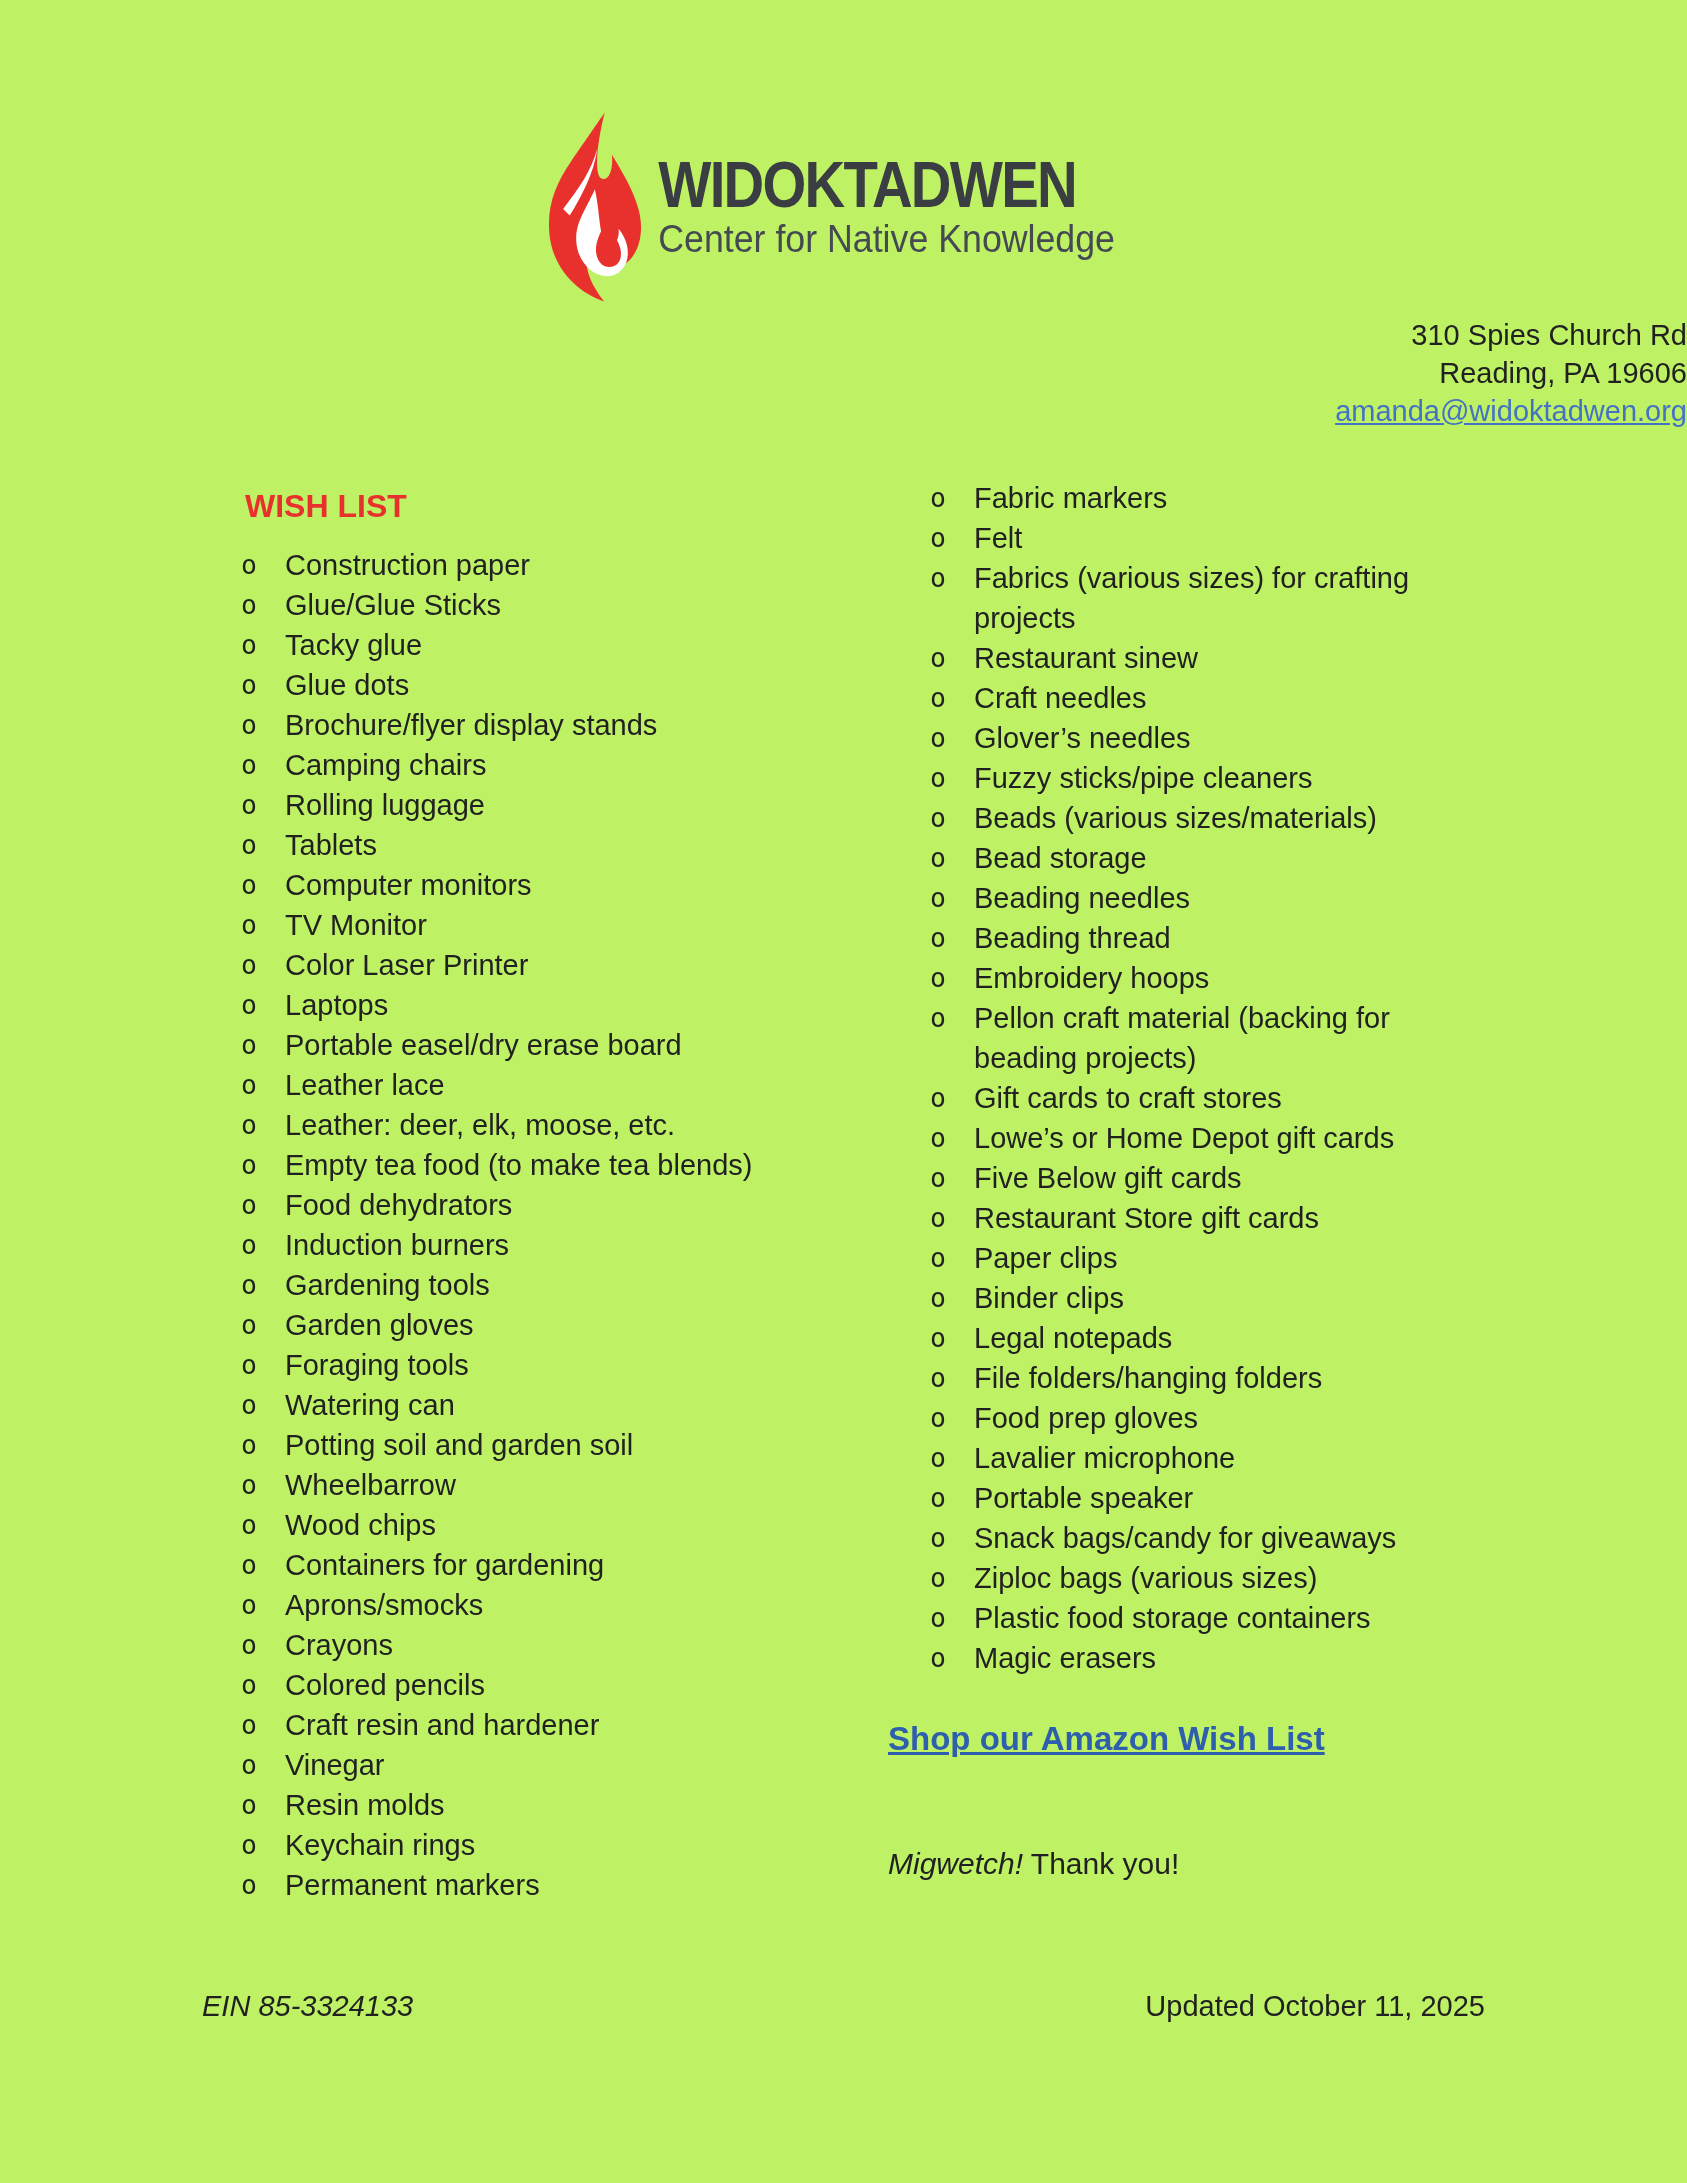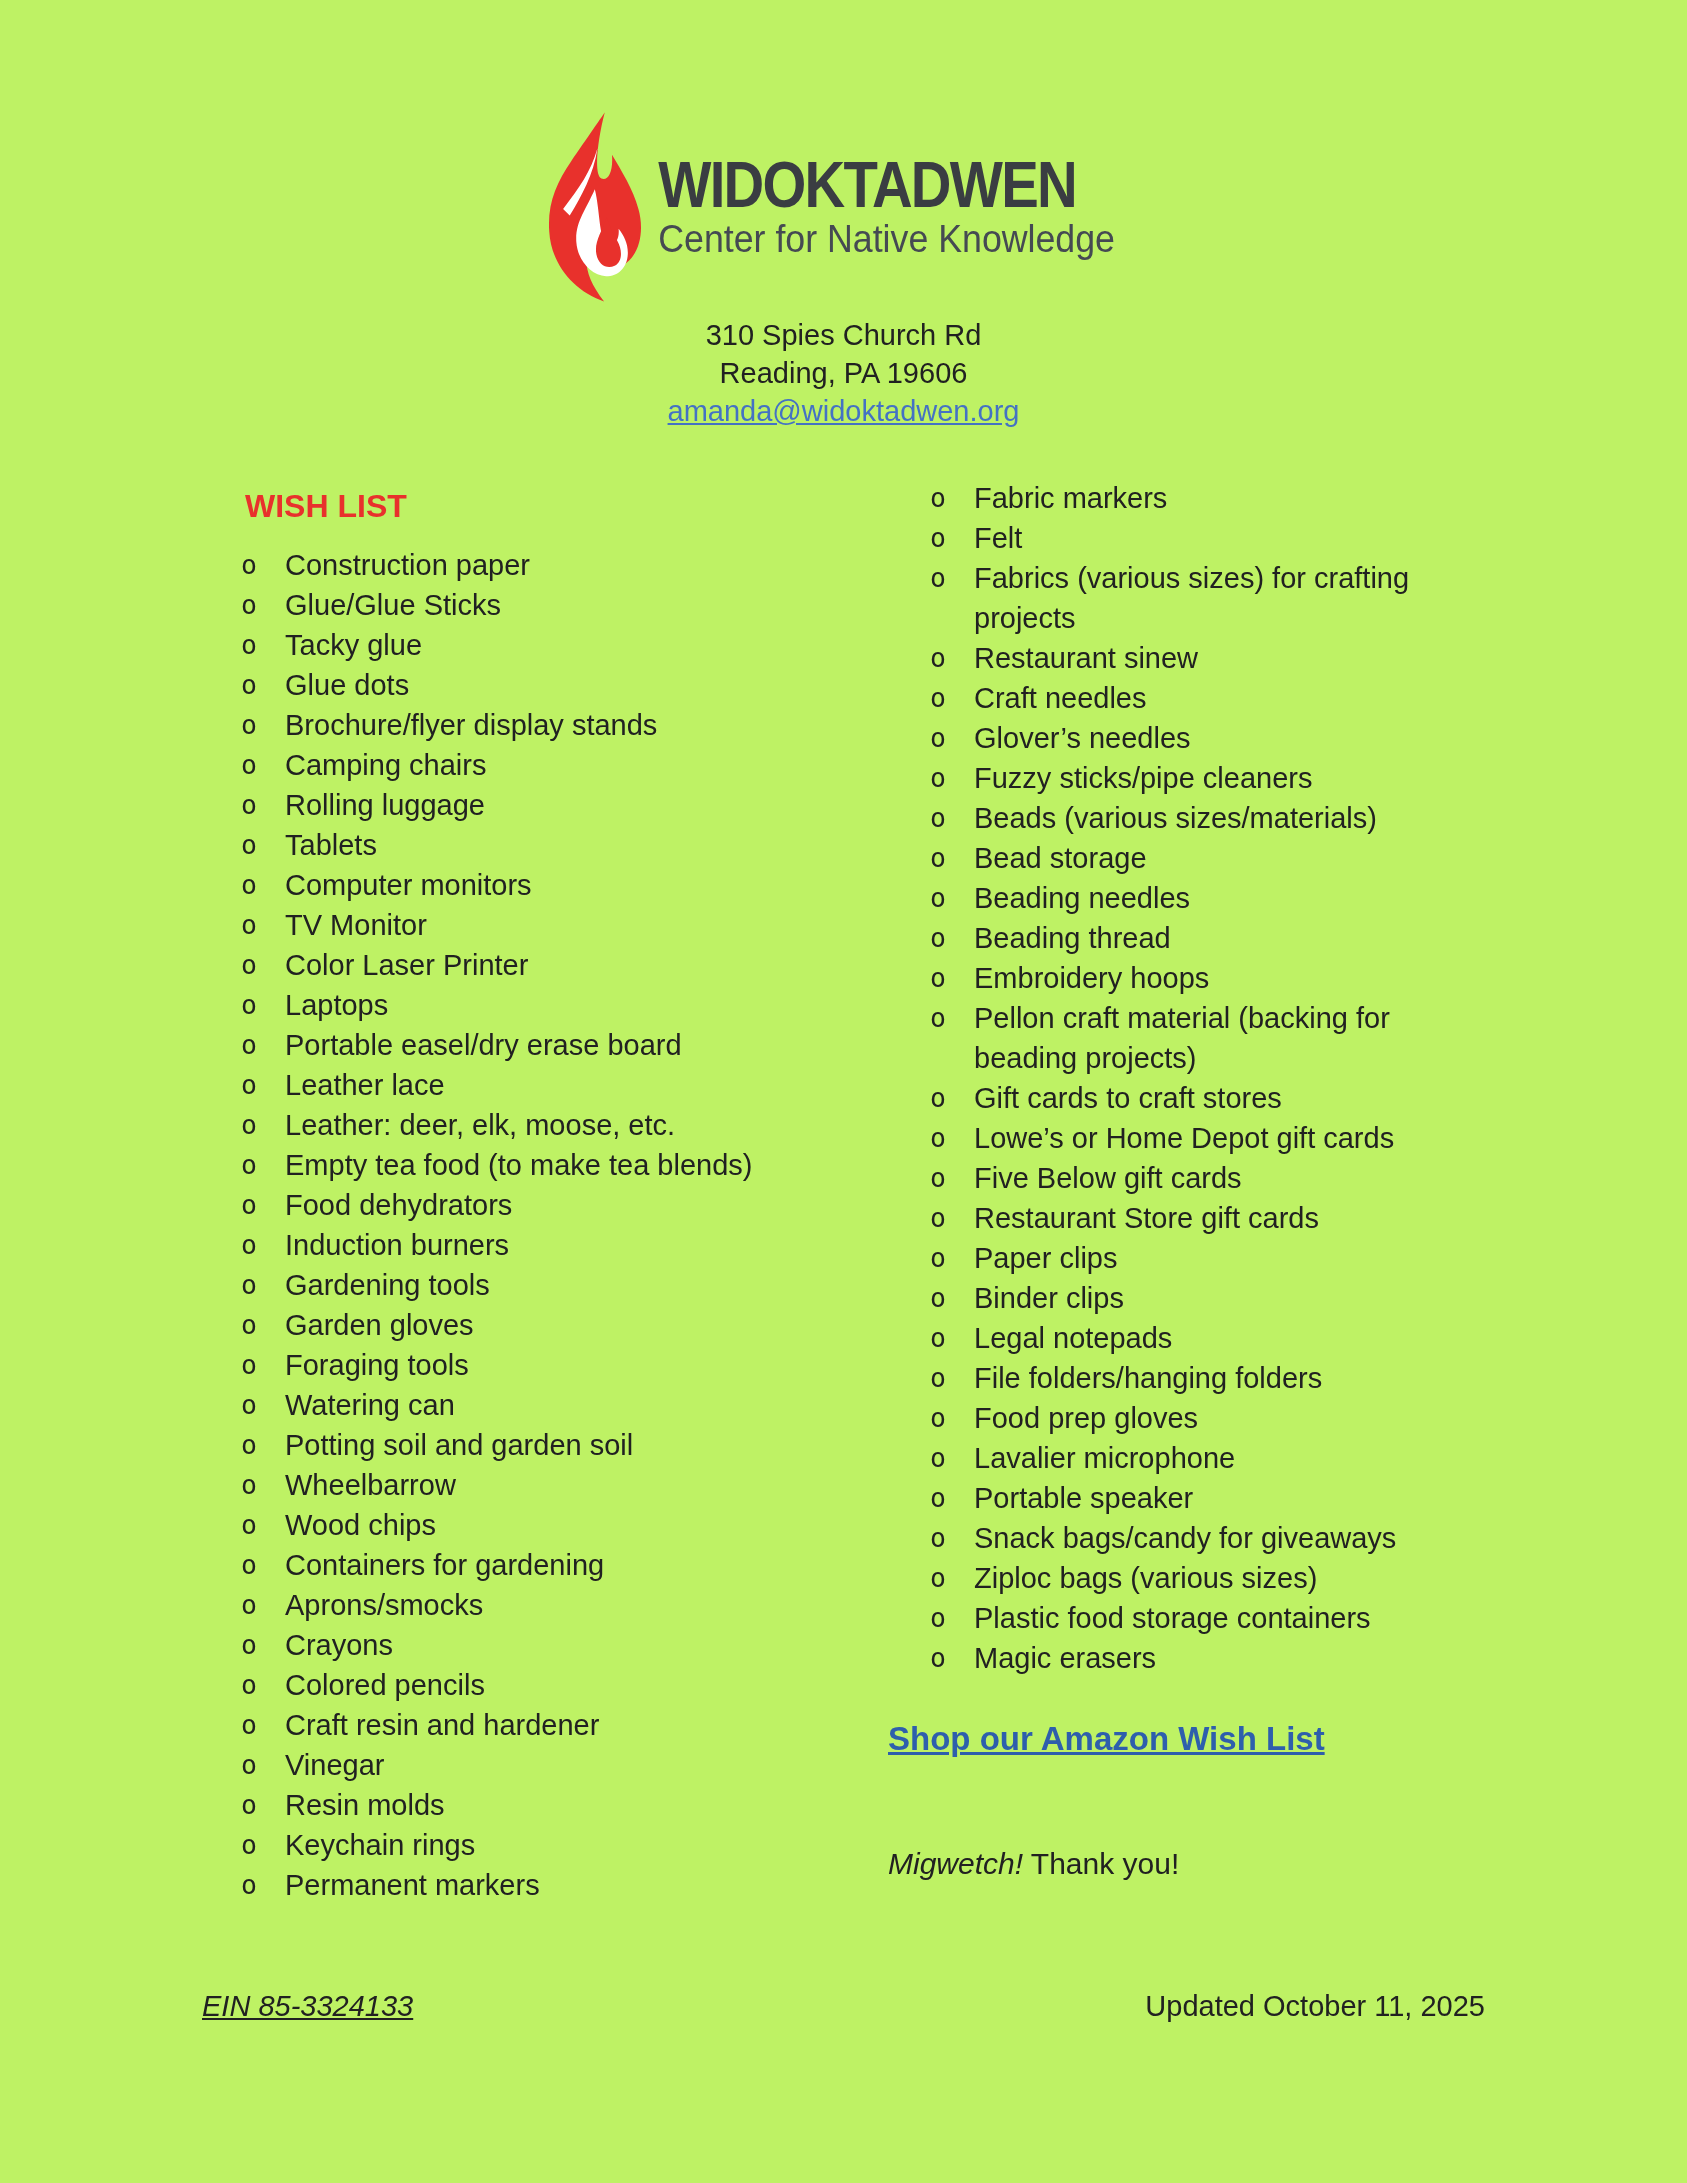--- a/index.html
+++ b/index.html
@@ -43,21 +43,21 @@
     transform: scaleX(0.94);
     transform-origin: left center;
     white-space: nowrap;
   }
 
   .address {
     position: absolute;
     top: 316px;
     left: 0;
     width: 100%;
-    text-align: center;
+    text-align: right;
     font-size: 29px;
     line-height: 38px;
     color: #212121;
   }
   .email-link {
     color: #4472C4;
     text-decoration: underline;
     cursor: pointer;
   }
 
@@ -110,21 +110,20 @@
   .closing .migwetch { font-style: italic; text-align: right; }
 
   
   .footer-ein {
     position: absolute;
     left: 202px;
     top: 1990px;
     font-size: 29px;
     font-style: italic;
     color: #212121;
-    text-decoration: underline;
   }
   .footer-updated {
     position: absolute;
     right: 202px;
     top: 1990px;
     font-size: 29px;
     color: #212121;
   }
 </style>
 </head>

